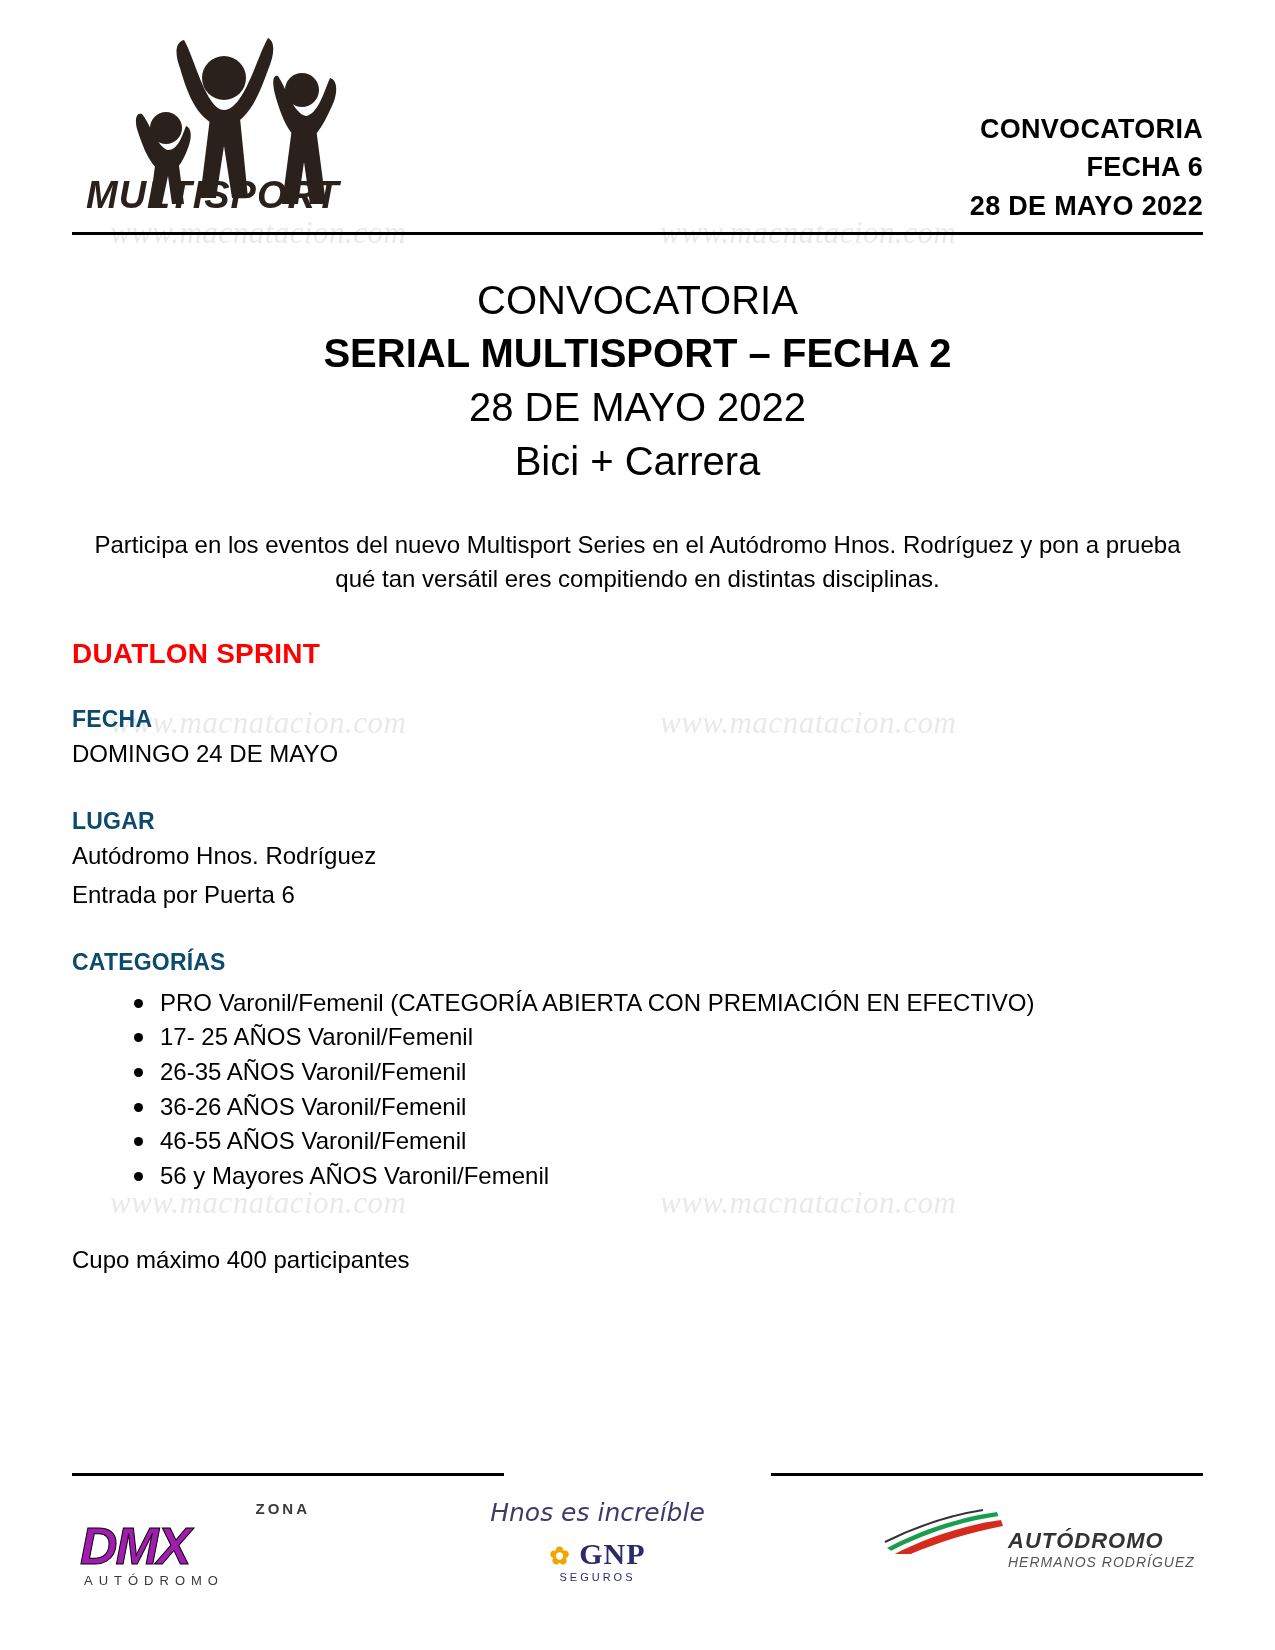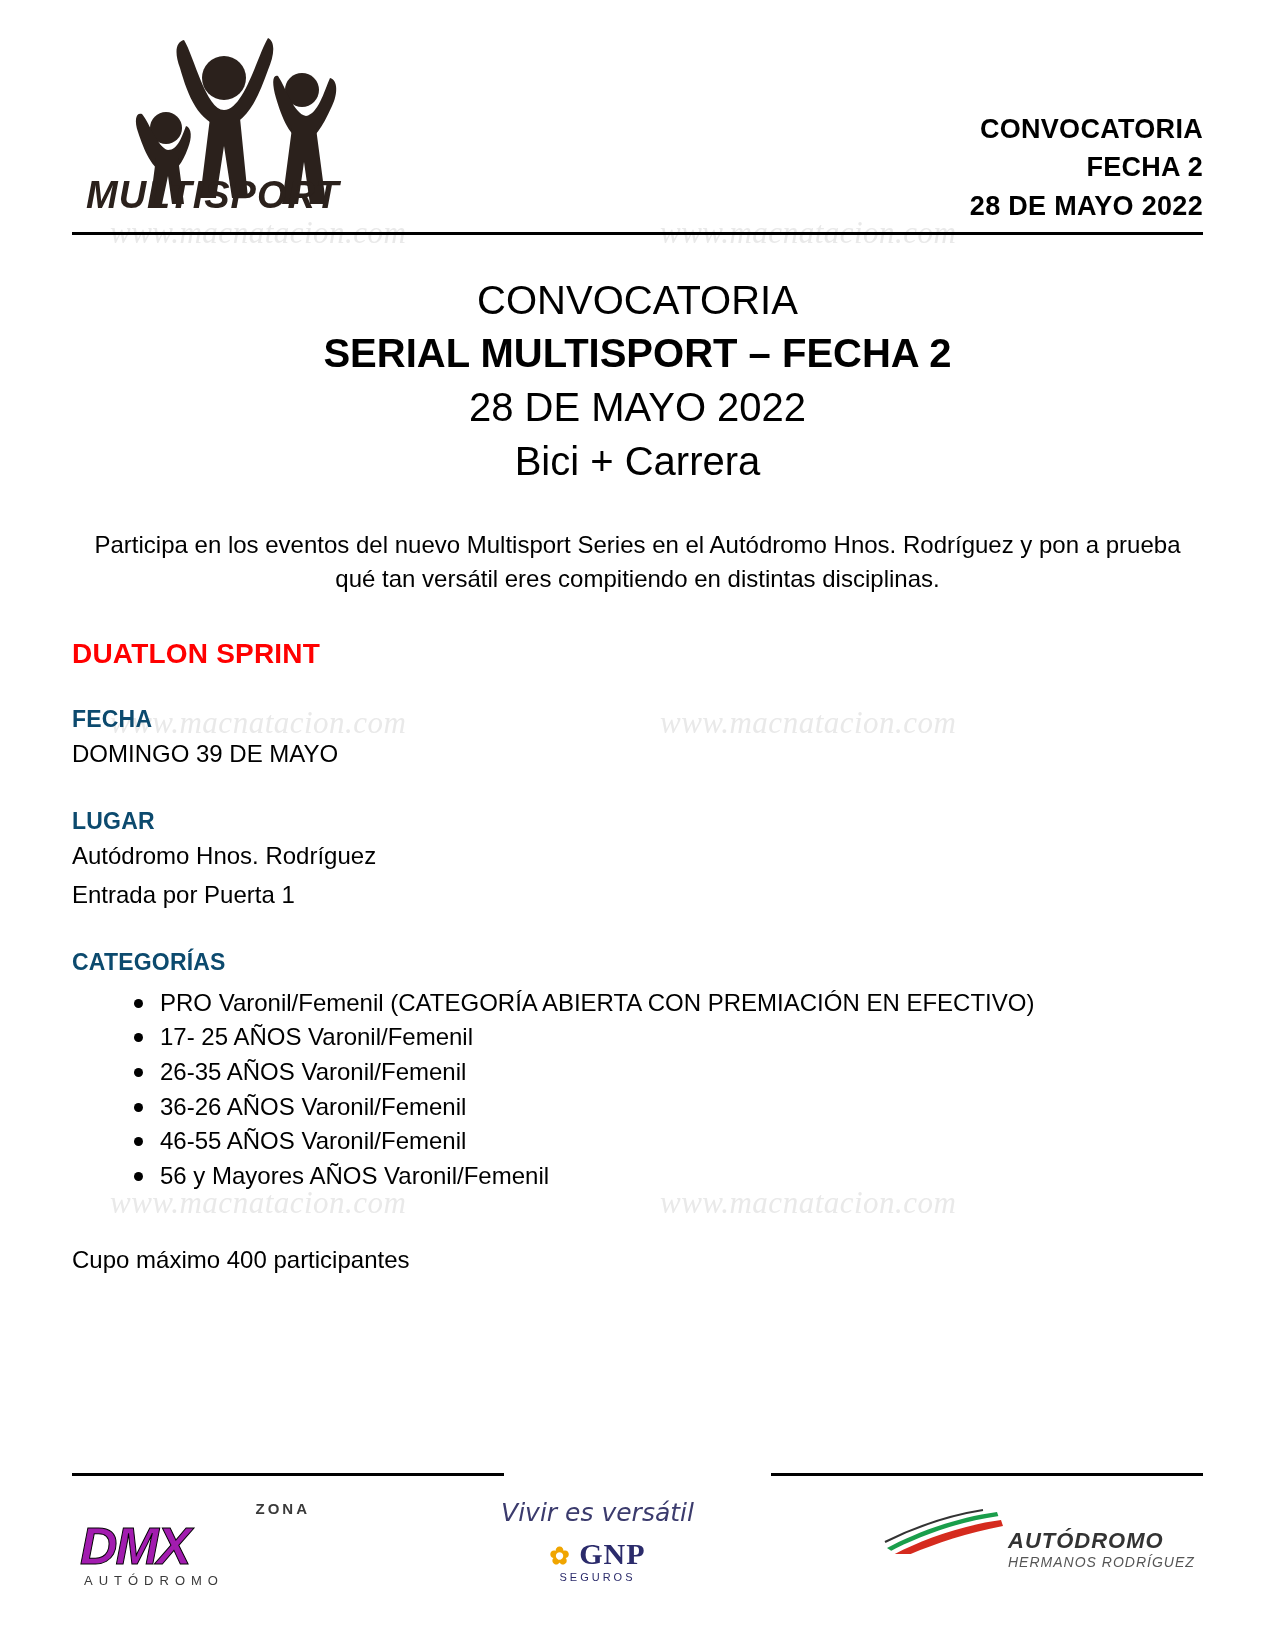--- a/index.html
+++ b/index.html
@@ -313,44 +313,44 @@
           <circle cx="230" cy="72" r="17"></circle>
           <path d="M206 58 C214 70 222 96 234 98 C246 96 252 74 258 60 C266 62 266 76 260 88 C250 110 242 122 232 124 C218 120 210 100 204 80 C200 66 200 56 206 58 Z"></path>
           <path d="M220 110 L244 110 L254 186 L238 186 L232 144 L226 186 L210 186 Z"></path>
         </g>
         <text x="14" y="190" font-family="Liberation Sans, sans-serif" font-size="38" font-weight="bold" font-style="italic" fill="#2b211c" letter-spacing="1">MULTISPORT</text>
         <text x="166" y="214" font-family="Liberation Sans, sans-serif" font-size="19" fill="#2b211c" letter-spacing="5">SERIES</text>
       </svg>
     </div>
     <div class="header-right">
       <div>CONVOCATORIA</div>
-      <div>FECHA 2</div>
+      <div>FECHA 6</div>
       <div>28 DE MAYO 2022</div>
     </div>
   </div>
 
   <hr class="rule">
 
   <div class="title-block">
     <div class="title-line1">CONVOCATORIA</div>
     <div class="title-line2">SERIAL MULTISPORT – FECHA 2</div>
     <div class="title-line3">28 DE MAYO 2022</div>
     <div class="title-line4">Bici + Carrera</div>
   </div>
 
   <p class="intro">Participa en los eventos del nuevo Multisport Series en el Autódromo Hnos. Rodríguez y pon a prueba qué tan versátil eres compitiendo en distintas disciplinas.</p>
 
   <div class="section-heading-big">DUATLON SPRINT</div>
 
   <div class="label-red">FECHA</div>
-  <div class="value-line">DOMINGO 39 DE MAYO</div>
+  <div class="value-line">DOMINGO 24 DE MAYO</div>
 
   <div class="label-red">LUGAR</div>
   <div class="value-line">Autódromo Hnos. Rodríguez</div>
-  <div class="value-line">Entrada por Puerta 1</div>
+  <div class="value-line">Entrada por Puerta 6</div>
 
   <div class="label-red">CATEGORÍAS</div>
   <ul class="cats">
     <li>PRO  Varonil/Femenil (CATEGORÍA ABIERTA CON PREMIACIÓN EN EFECTIVO)</li>
     <li>17- 25 AÑOS Varonil/Femenil</li>
     <li>26-35 AÑOS Varonil/Femenil</li>
     <li>36-26 AÑOS Varonil/Femenil</li>
     <li>46-55 AÑOS Varonil/Femenil</li>
     <li>56 y Mayores  AÑOS Varonil/Femenil</li>
   </ul>
@@ -364,21 +364,21 @@
     </div>
     <div class="footer-logos">
 
       <div class="dmx-logo">
         <div class="dmx-zona">ZONA</div>
         <div class="dmx-word">DMX</div>
         <div class="dmx-sub">AUTÓDROMO</div>
       </div>
 
       <div class="gnp-logo">
-        <div class="gnp-tag">Vivir es versátil</div>
+        <div class="gnp-tag">Hnos es increíble</div>
         <div class="gnp-mark">
           <span class="flower">✿</span>
           <span>GNP</span>
         </div>
         <div class="gnp-sub">SEGUROS</div>
       </div>
 
       <div class="auto-logo">
         <svg class="auto-swoosh" viewBox="0 0 120 46">
           <path d="M4 40 C30 26 70 10 114 4 L116 10 C74 18 36 32 10 44 Z" fill="#1a9e4b"></path>

